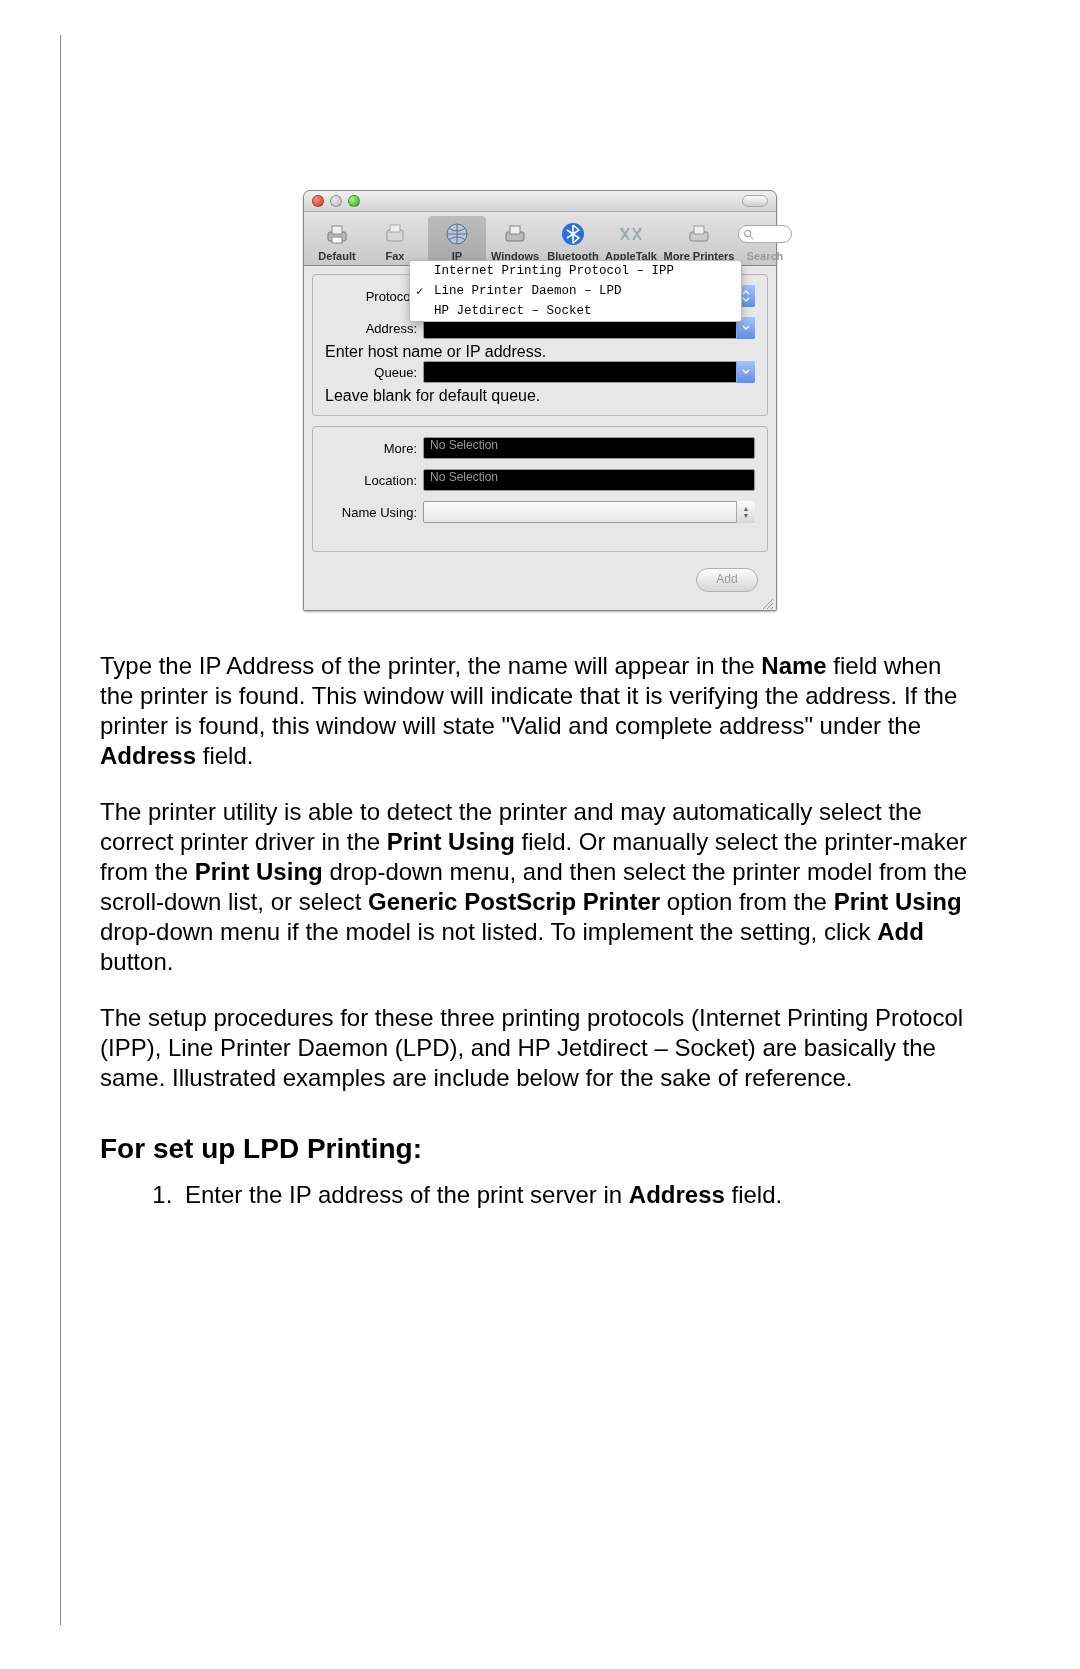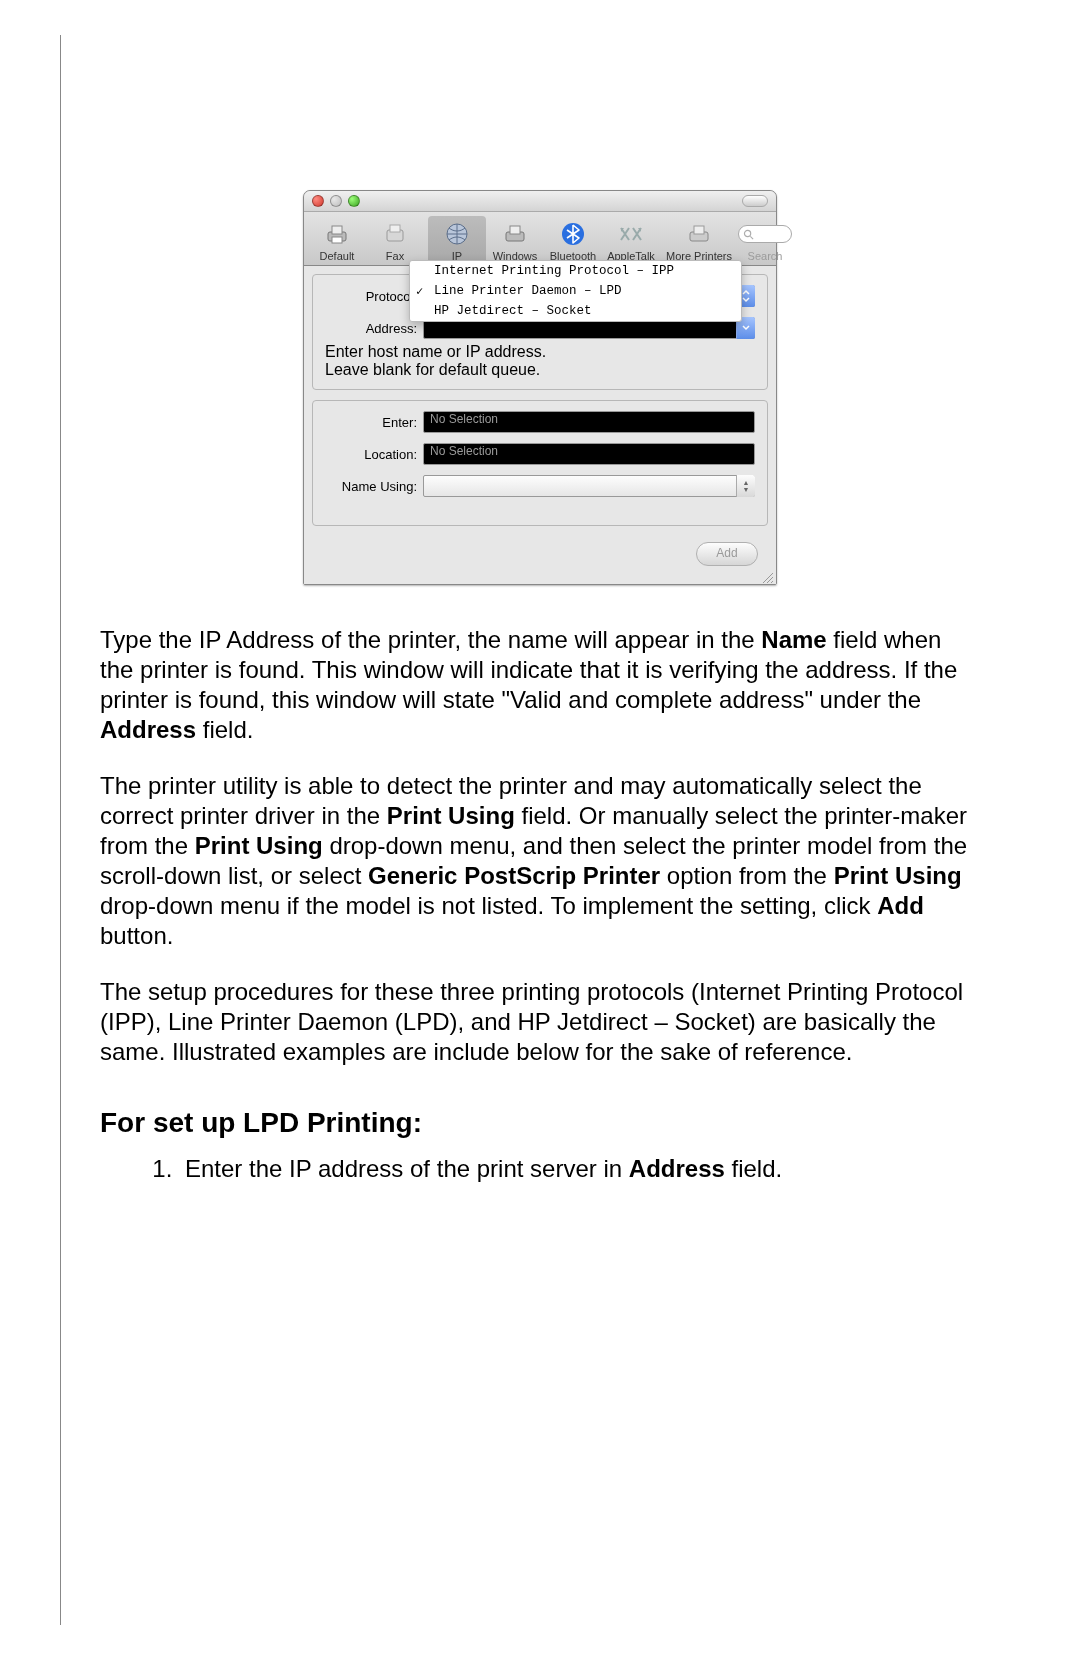--- a/index.html
+++ b/index.html
@@ -66,20 +66,21 @@
     border: 1px solid #aaa;
   }
 
   .toolbar {
     display: flex;
     align-items: flex-end;
     border-bottom: 1px solid #888;
     background: linear-gradient(#e3e3e3,#c8c8c8);
     padding: 4px 4px 0 4px;
     gap: 0;
+    font-weight: bold;
   }
   .tool-item {
     flex: none;
     width: 58px;
     text-align: center;
     font-size: 11px;
     color: #333;
     padding: 4px 0 3px 0;
     border-radius: 4px 4px 0 0;
     position: relative;
@@ -385,26 +386,37 @@
             <div class="combo"></div>
             <div class="combo-btn">
               <svg width="8" height="6" viewBox="0 0 8 6">
                   <path d="M1 1l3 3 3-3" stroke="#fff" stroke-width="1.5" fill="none"></path>
                 </svg>
             </div>
           </div>
         </div>
         <div class="hint">Enter host name or IP address.</div>
 
+        <div class="row">
+          <div class="lbl">Queue:</div>
+          <div class="field">
+            <div class="combo"></div>
+            <div class="combo-btn">
+              <svg width="8" height="6" viewBox="0 0 8 6">
+                  <path d="M1 1l3 3 3-3" stroke="#fff" stroke-width="1.5" fill="none"></path>
+                </svg>
+            </div>
+          </div>
+        </div>
         <div class="hint">Leave blank for default queue.</div>
       </div>
 
       <div class="panel">
         <div class="row">
-          <div class="lbl">Enter:</div>
+          <div class="lbl">More:</div>
           <div class="field">
             <div class="textin placeholder">No Selection</div>
           </div>
         </div>
         <div style="height:6px"></div>
         <div class="row">
           <div class="lbl">Location:</div>
           <div class="field">
             <div class="textin placeholder">No Selection</div>
           </div>

